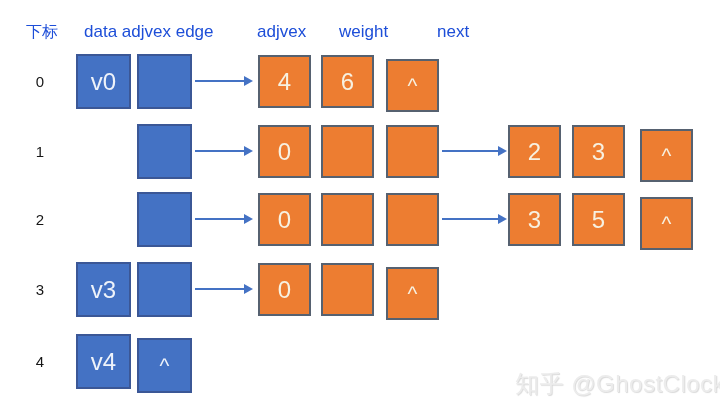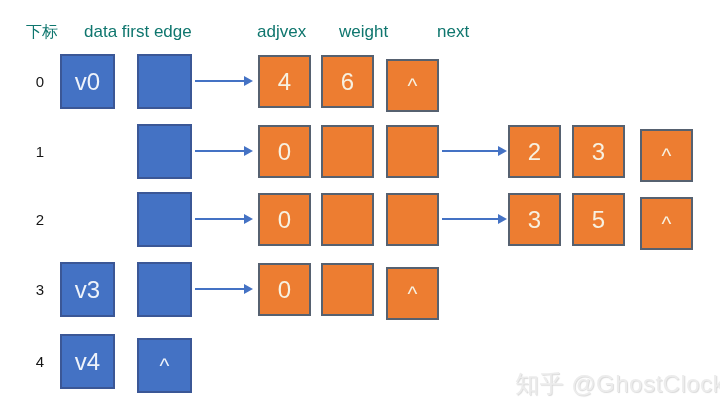--- a/index.html
+++ b/index.html
@@ -1,41 +1,41 @@
 <!DOCTYPE html>
 <html><head>
 <meta charset="utf-8">
 <style>
   html,body{margin:0;padding:0;background:#fff;}
   .canvas{
     position:relative;width:720px;height:418px;background:#ffffff;
     font-family:"Liberation Sans",sans-serif;overflow:hidden;
   }
-  .hdr{position:absolute;color:#0f766e;font-size:17px;white-space:nowrap;}
+  .hdr{position:absolute;color:#1d4ed8;font-size:17px;white-space:nowrap;}
   .hdr-index{left:26px;top:22px;font-size:16px;}
   .hdr-datafe{left:84px;top:22px;}
   .hdr-adjvex{left:257px;top:22px;}
   .hdr-weight{left:339px;top:22px;}
   .hdr-next{left:396px;top:22px;margin-left:41px;}
 
   .row{position:absolute;left:0;width:720px;height:55px;}
   .r0{top:54px;}.r1{top:124px;}.r2{top:192px;}.r3{top:262px;}.r4{top:334px;}
 
   .idx{
     position:absolute;left:24px;top:0;width:32px;height:55px;line-height:55px;
     text-align:center;font-size:15px;color:#161616;
   }
   .box{
     position:absolute;top:0;width:55px;height:55px;box-sizing:border-box;
     display:flex;align-items:center;justify-content:center;
     font-size:24px;
   }
   .blue{background:#4472C4;border:2px solid #3B5796;color:#EFF3FA;}
   .orange{background:#ED7D31;border:2px solid #566170;color:#F7F1E1;width:53px;height:53px;top:1px;}
-  .col-data{left:60px;}
+  .col-data{left:76px;}
   .col-fe{left:137px;}
   .col-a{left:258px;}
   .col-w{left:321px;}
   .col-n{left:386px;}
   .col-ra{left:508px;}
   .col-rw{left:572px;}
   .col-rn{left:640px;}
 
   .arrow{position:absolute;top:26px;height:2px;background:#4472C4;}
   .arrow::after{
@@ -51,21 +51,21 @@
     position:absolute;left:515px;top:368px;font-size:24px;white-space:nowrap;
     color:#ececec;text-shadow:1px 1px 1px #d9d9d9;letter-spacing:0.5px;
   }
 </style>
 </head>
 <body>
 
 <div class="canvas">
 
   <div class="hdr hdr-index">下标</div>
-  <div class="hdr hdr-datafe">data first edge</div>
+  <div class="hdr hdr-datafe">data adjvex edge</div>
   <div class="hdr hdr-adjvex">adjvex</div>
   <div class="hdr hdr-weight">weight</div>
   <div class="hdr hdr-next">next</div>
 
   <div class="row r0">
     <div class="idx">0</div>
     <div class="box blue col-data">v0</div>
     <div class="box blue col-fe"></div>
     <div class="arrow a1"></div>
     <div class="box orange col-a">4</div>

